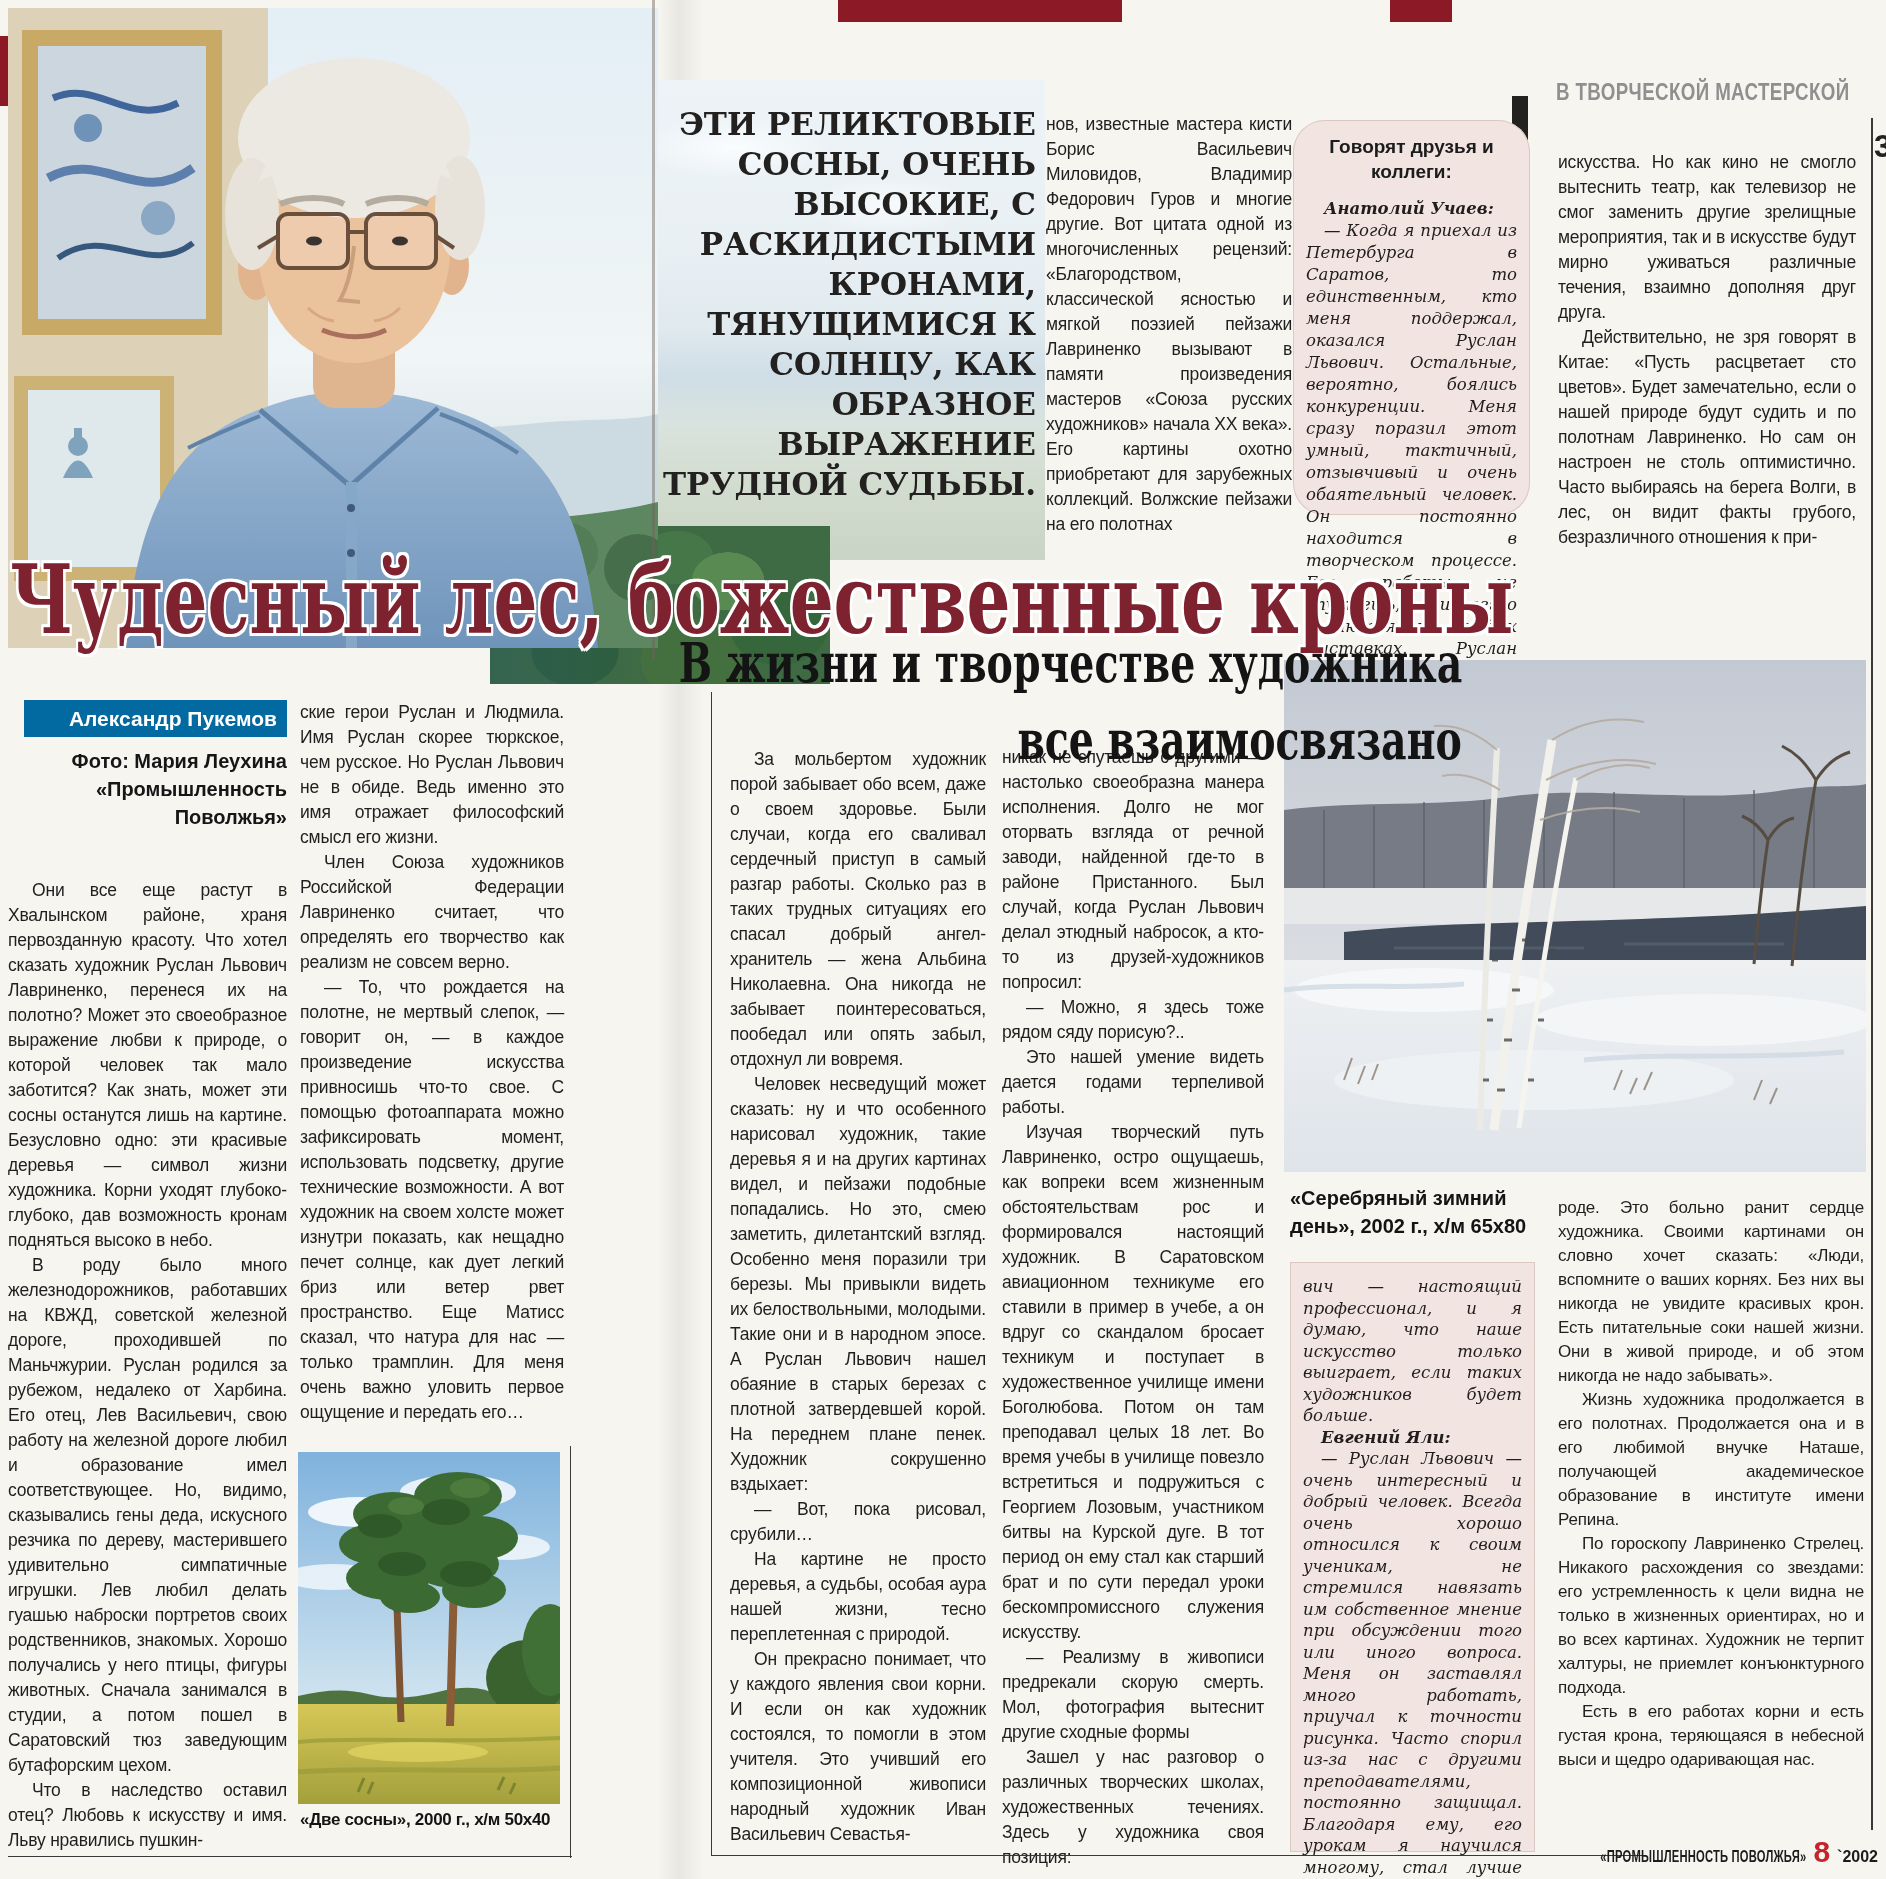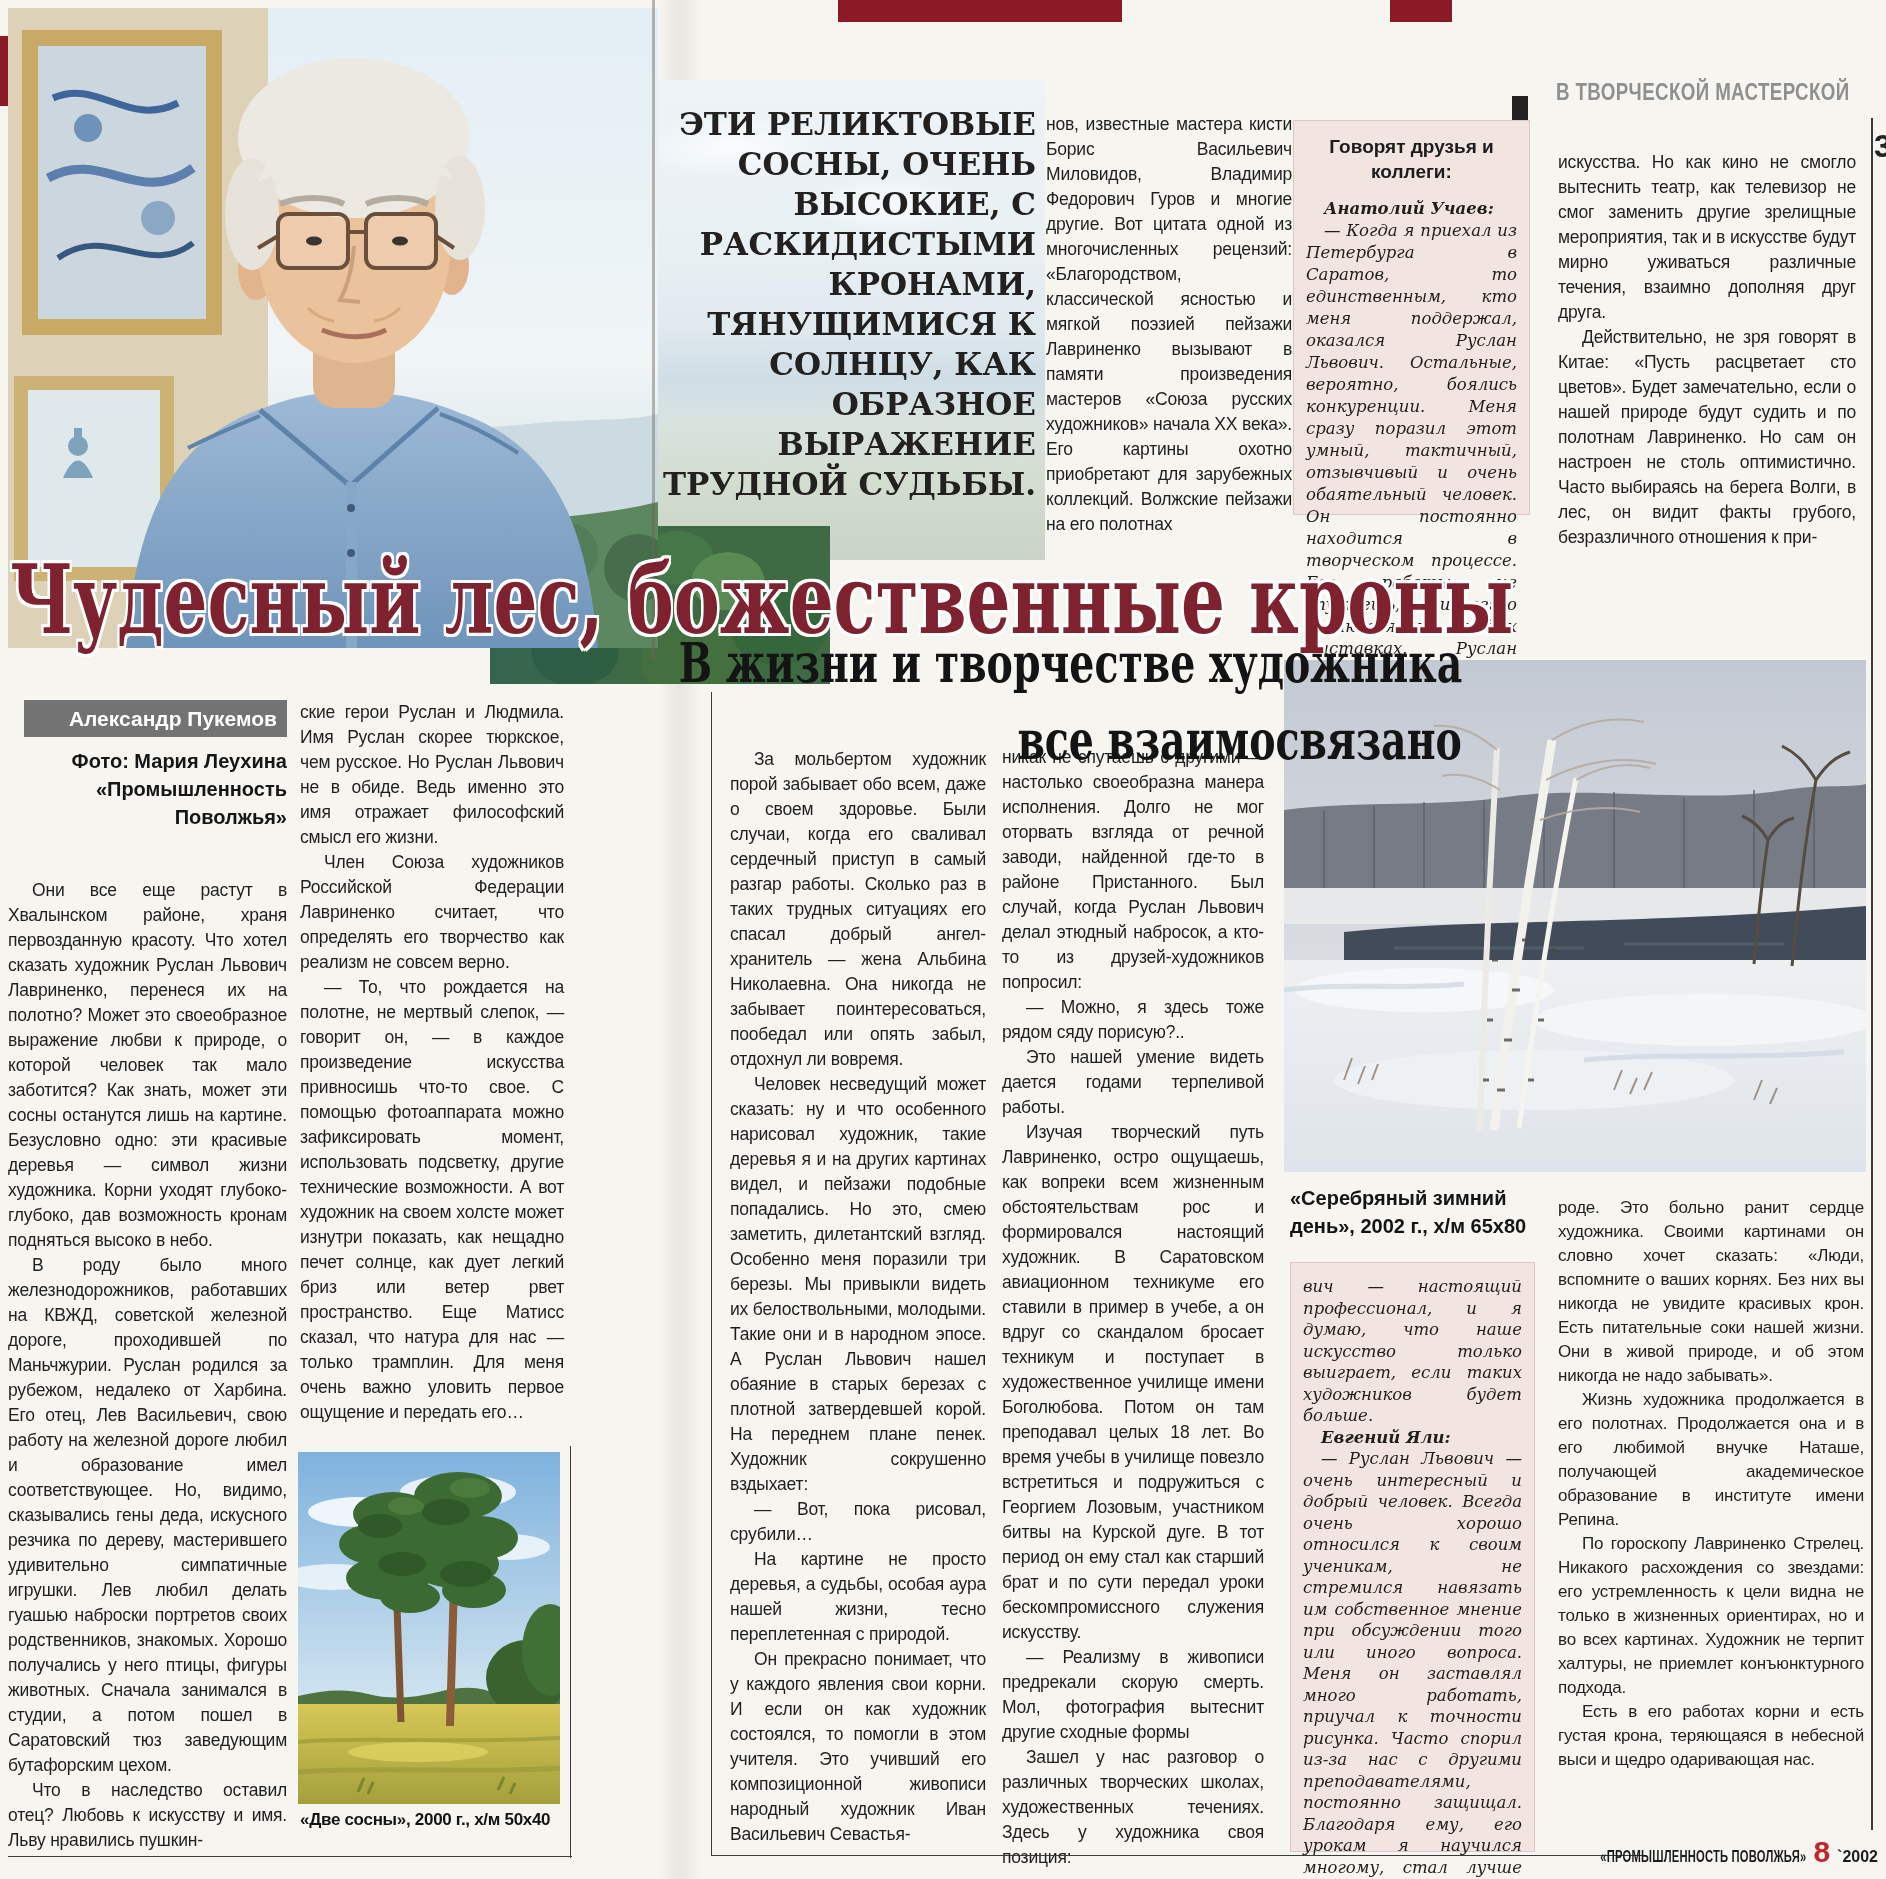--- a/index.html
+++ b/index.html
@@ -55,21 +55,21 @@
   .vrule{background:#3a3a3a;width:2px;}
   .hrule{background:#3a3a3a;height:2px;}
 
   
   .body{font-size:17.5px;line-height:25px;text-align:justify;color:#1f1f1f;letter-spacing:-.2px;}
   .body p{margin:0;text-indent:24px;}
   .body p.cont{text-indent:0;}
   .colR-bottom{font-size:17px;line-height:24px;}
 
   
-  .byline-strip{left:24px;top:700px;width:263px;height:37px;background:#737373;color:#fff;
+  .byline-strip{left:24px;top:700px;width:263px;height:37px;background:#0369a1;color:#fff;
      font-weight:700;font-size:21px;line-height:37px;text-align:right;padding-right:10px;box-sizing:border-box;}
   .credit{left:8px;top:747px;width:279px;text-align:right;font-weight:700;font-size:20px;line-height:28px;color:#161616;}
 
   
   .pink{background:#f2e5e1;box-shadow:inset 0 0 0 1px #dcc8c2;box-sizing:border-box;padding:14px 13px;}
   .pink .ttl{font-weight:700;font-size:19px;line-height:25px;text-align:center;margin:0 0 14px 0;}
   .pink .quote{font-family:"DejaVu Serif",serif;font-style:italic;font-size:16.5px;line-height:22px;
      text-align:justify;margin:0;color:#201d1c;}
   .pink .speaker{font-weight:700;text-indent:18px;}
   .pink .qind{text-indent:18px;}
@@ -174,21 +174,21 @@
   <div class="abs subhead subhead2">все взаимосвязано</div>
 
   <div class="abs kicker">В ТВОРЧЕСКОЙ МАСТЕРСКОЙ</div>
   <div class="abs vrule" style="left:1871px;top:118px;height:1712px;"></div>
   <div class="abs pagenum">3</div>
 
   <div class="abs body" style="left:1046px;top:112px;width:246px;">
     <p class="cont">нов, известные мастера кисти Борис Васильевич Миловидов, Владимир Федорович Гуров и многие другие. Вот цитата одной из многочисленных рецензий: «Благородством, классической ясностью и мягкой поэзией пейзажи Лавриненко вызывают в памяти произведения мастеров «Союза русских художников» начала XX века». Его картины охотно приобретают для зарубежных коллекций. Волжские пейзажи на его полотнах</p>
   </div>
 
-  <div class="abs pink" style="left:1293px;top:120px;width:237px;height:395px;">
+  <div class="abs pink" style="left:1293px;top:120px;width:237px;height:395px;border-radius:32px;">
     <p class="ttl">Говорят друзья и коллеги:</p>
     <p class="quote speaker">Анатолий Учаев:</p>
     <p class="quote qind">— Когда я приехал из Петербурга в Саратов, то единственным, кто меня поддержал, оказался Руслан Львович. Остальные, вероятно, боялись конкуренции. Меня сразу поразил этот умный, тактичный, отзывчивый и очень обаятельный человек. Он постоянно находится в творческом процессе. Его работы не спутаешь, они легко узнаются на любых выставках. Руслан Льво-</p>
   </div>
 
   <div class="abs body" style="left:1558px;top:150px;width:298px;">
     <p class="cont">искусства. Но как кино не смогло вытеснить театр, как телевизор не смог заменить другие зрелищные мероприятия, так и в искусстве будут мирно уживаться различные течения, взаимно дополняя друг друга.</p>
     <p>Действительно, не зря говорят в Китае: «Пусть расцветает сто цветов». Будет замечательно, если о нашей природе будут судить и по полотнам Лавриненко. Но сам он настроен не столь оптимистично. Часто выбираясь на берега Волги, в лес, он видит факты грубого, безразличного отношения к при-</p>
   </div>
 

